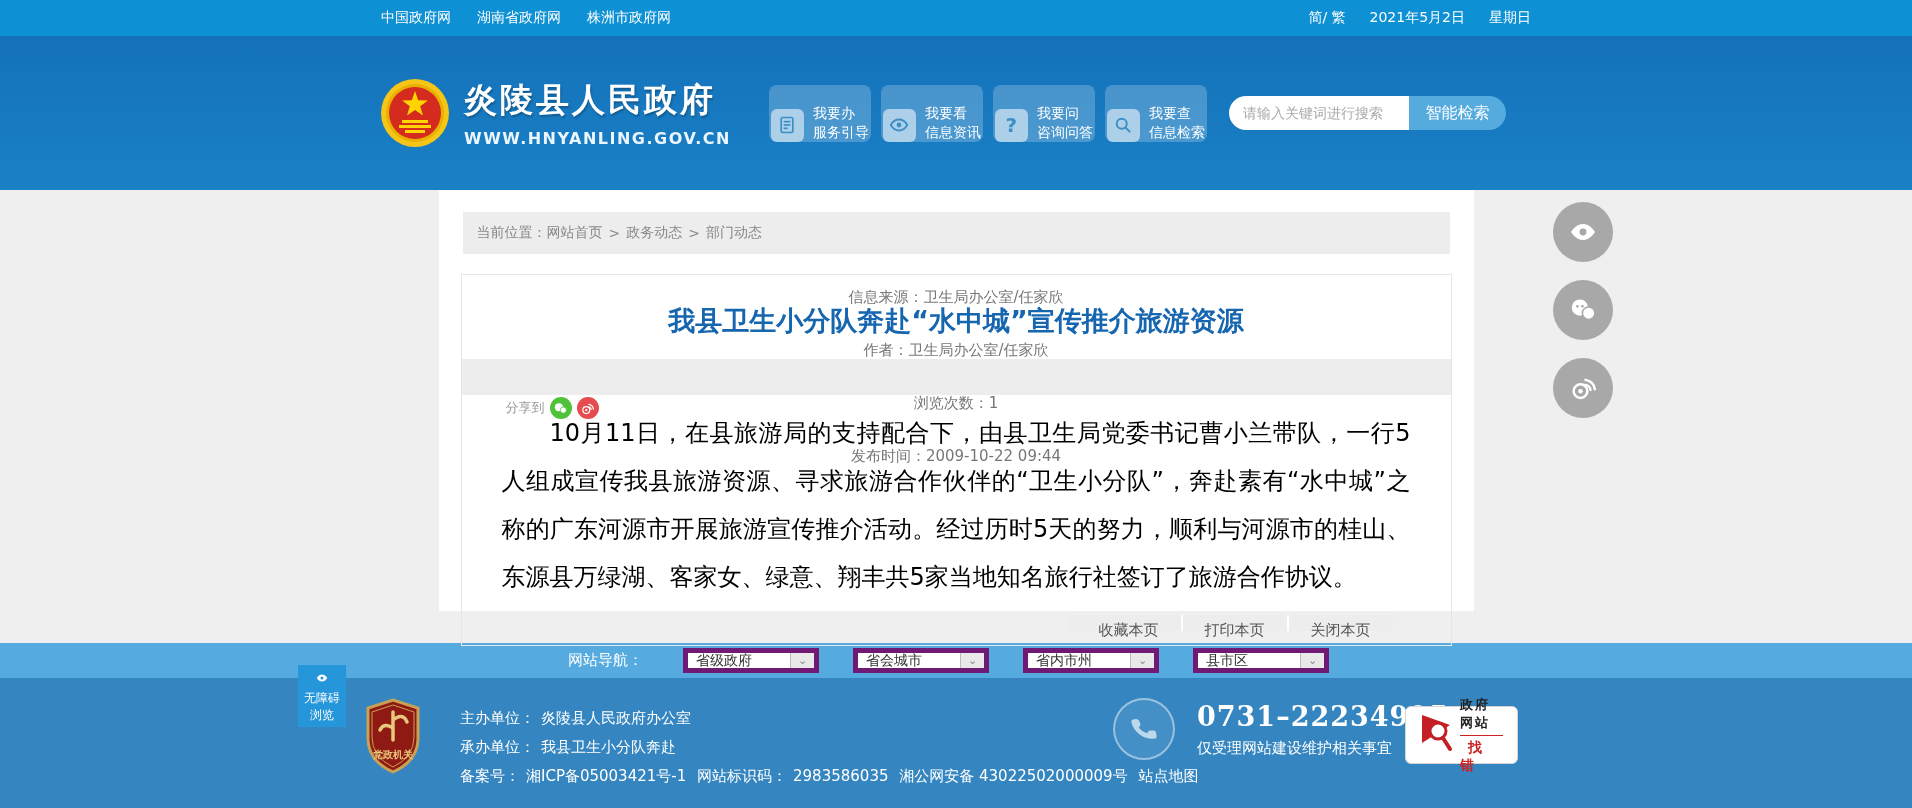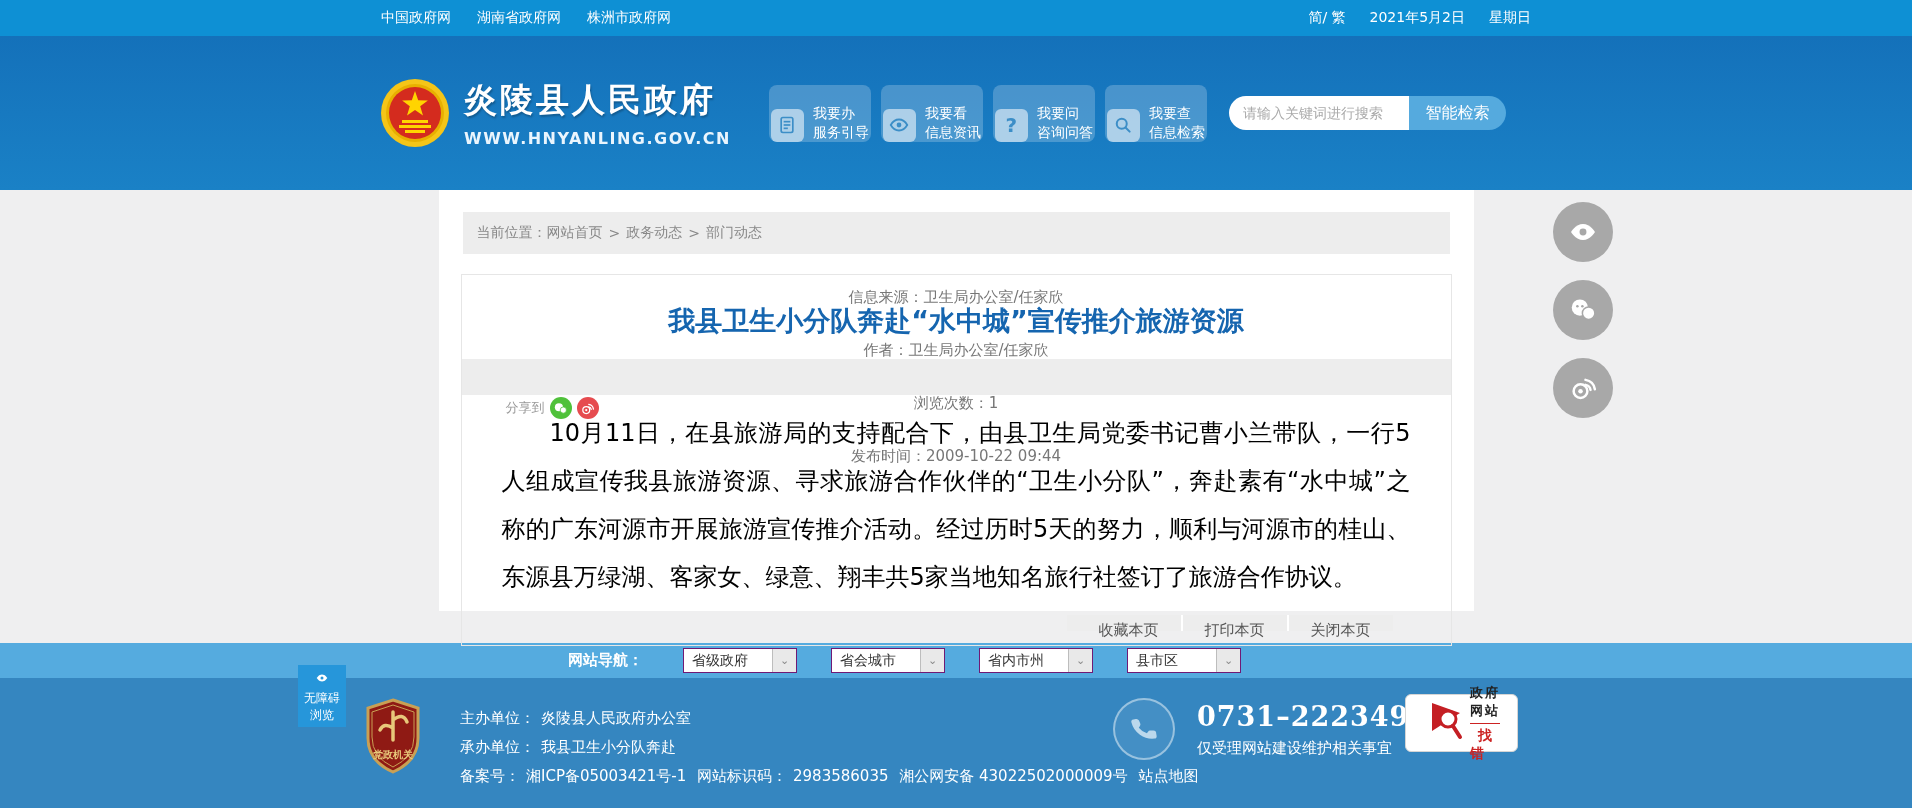--- a/index.html
+++ b/index.html
@@ -49,38 +49,38 @@
   .action-strip { display:flex; background:#ededed; padding-left:10px; }
   .action-btn { padding:0 22px; height:16px; line-height:30px; font-size:15px; color:#555; background:#ededed; border-left:2px solid #fff; cursor:pointer; white-space:nowrap; }
   .action-btn:first-child { border-left:none; }
 
   
   .side-tools { position:absolute; left:1553px; top:12px; display:flex; flex-direction:column; gap:18px; }
   .side-circle { width:60px; height:60px; border-radius:50%; background:#a8a8a8; display:flex; align-items:center; justify-content:center; cursor:pointer; }
 
   
   .footer-nav { height:35px; background:#55abdf; display:flex; align-items:center; padding-left:568px; }
-  .footer-nav-label { color:#fff; font-size:15px; margin-right:40px;font-weight:bold; }
-  .fake-select { width:114px; height:25px; background:#fff; border:1px solid #701a75; display:flex; align-items:center; margin-right:34px; cursor:pointer; }
+  .footer-nav-label { color:#fff; font-size:15px; margin-right:40px; }
+  .fake-select { width:136px; height:25px; background:#fff; border:5px solid #701a75; display:flex; align-items:center; margin-right:34px; cursor:pointer; }
   .fake-select-text { flex:1; font-size:14px; color:#333; padding-left:8px; }
   .fake-select-arrow { width:24px; height:100%; background:#e9e9e9; border-left:1px solid #bdbdbd; display:flex; align-items:center; justify-content:center; color:#8a8a8a; font-size:11px; }
 
   
   .footer { height:130px; background:#3586c0; position:relative; color:#fff; }
   .accessibility-btn { position:absolute; left:298px; top:-13px; width:48px; height:62px; background:#2696da; display:flex; flex-direction:column; align-items:center; justify-content:center; gap:2px; cursor:pointer; }
   .accessibility-btn .txt { font-size:12px; line-height:15px; color:#fff; text-align:center; }
   .party-badge { position:absolute; left:364px; top:20px; cursor:pointer; }
   .footer-info { position:absolute; left:460px; top:26px; font-size:15px; line-height:29px; }
   .footer-info .row span { margin-right:6px; }
   .sitemap-link { cursor:pointer; }
   .phone-area { position:absolute; left:1113px; top:20px; display:flex; gap:22px; align-items:center; }
   .phone-circle { width:62px; height:62px; border-radius:50%; border:2px solid rgba(255,255,255,.45); background:rgba(255,255,255,.08); display:flex; align-items:center; justify-content:center; }
   .phone-number { font-family:"DejaVu Serif","Liberation Serif",serif; font-size:27px; font-weight:bold; letter-spacing:1px; }
   .phone-note { font-size:15px; margin-top:7px; }
-  .error-badge { position:absolute; left:1405px; top:16px; width:113px; height:58px; background:#fff; border:1px solid #d5d5d5; border-radius:6px; display:flex; align-items:center; padding:5px 24px; gap:6px; cursor:pointer; }
+  .error-badge { position:absolute; left:1405px; top:28px; width:113px; height:58px; background:#fff; border:1px solid #d5d5d5; border-radius:6px; display:flex; align-items:center; padding:5px 14px; gap:6px; cursor:pointer; }
   .error-texts { display:flex; flex-direction:column; align-items:center; flex:1; }
   .error-line1 { color:#222; font-size:13px; font-weight:bold; letter-spacing:2px; }
   .error-divider { width:100%; height:1px; background:#c22; margin:3px 0; }
   .error-line2 { color:#c22; font-size:14px; font-weight:bold; letter-spacing:8px; text-indent:8px; }
 </style>
 </head>
 <body>
 
 <div class="topbar">
   <div class="topbar-inner">

